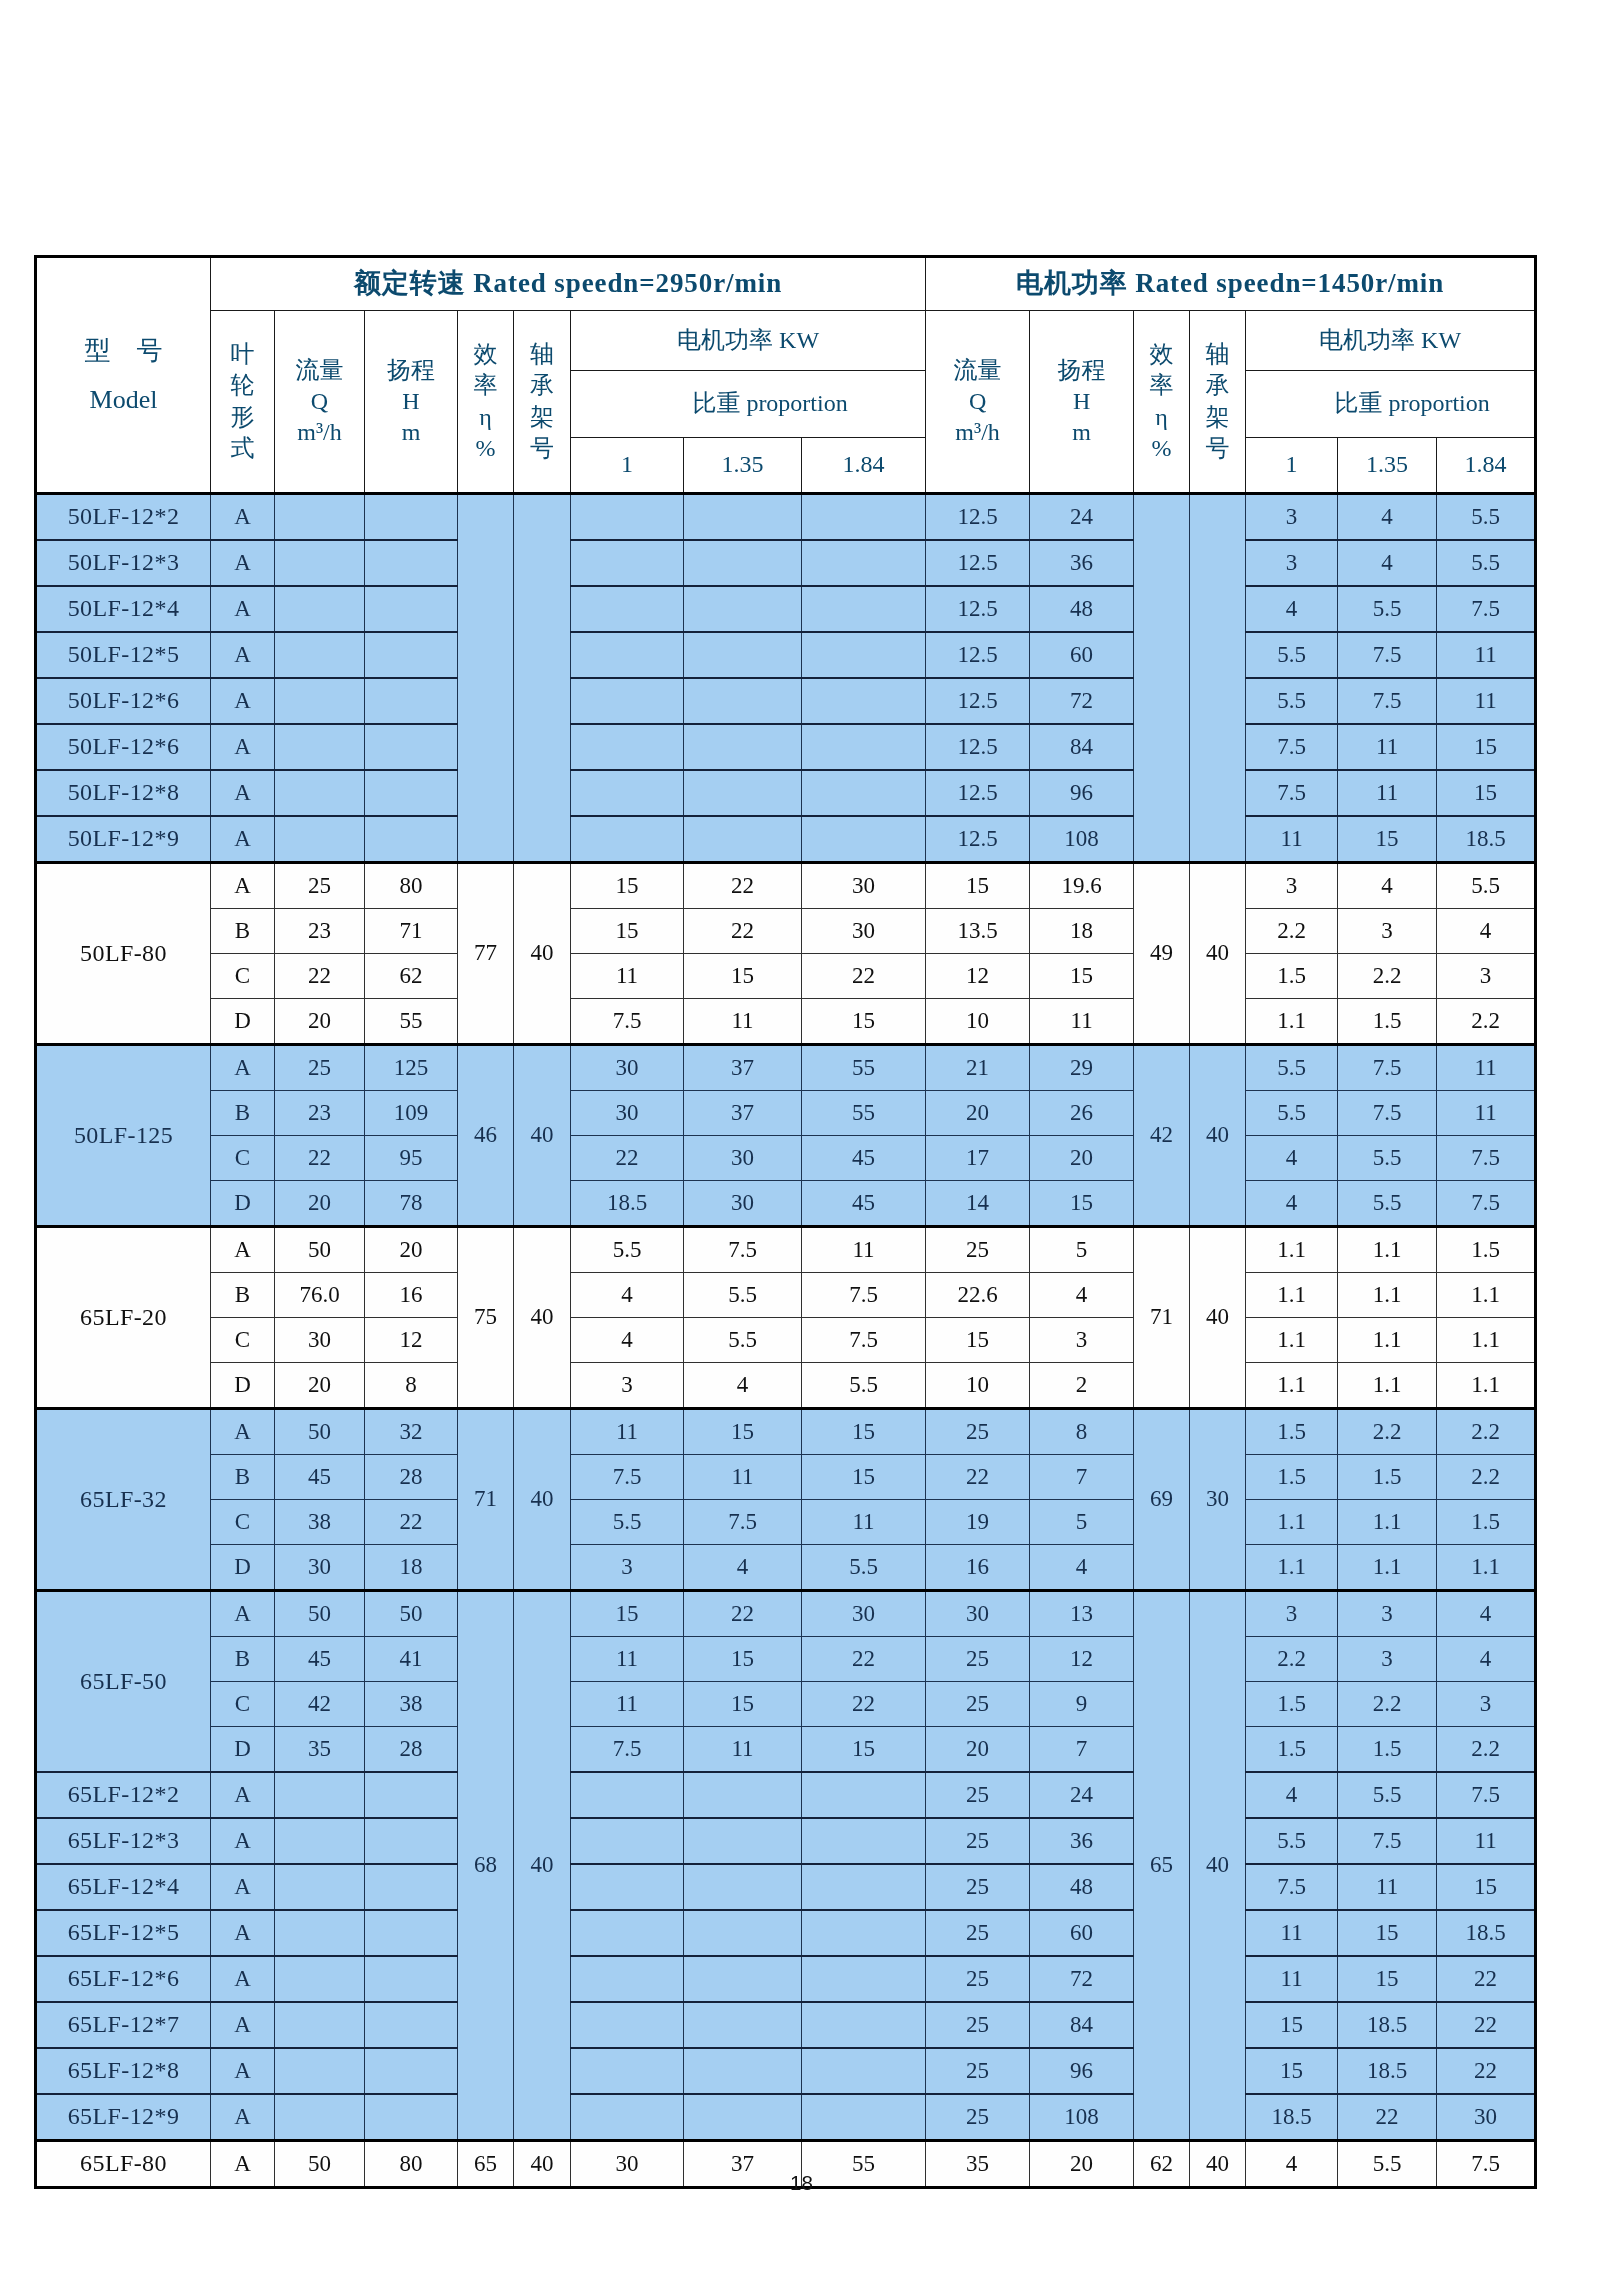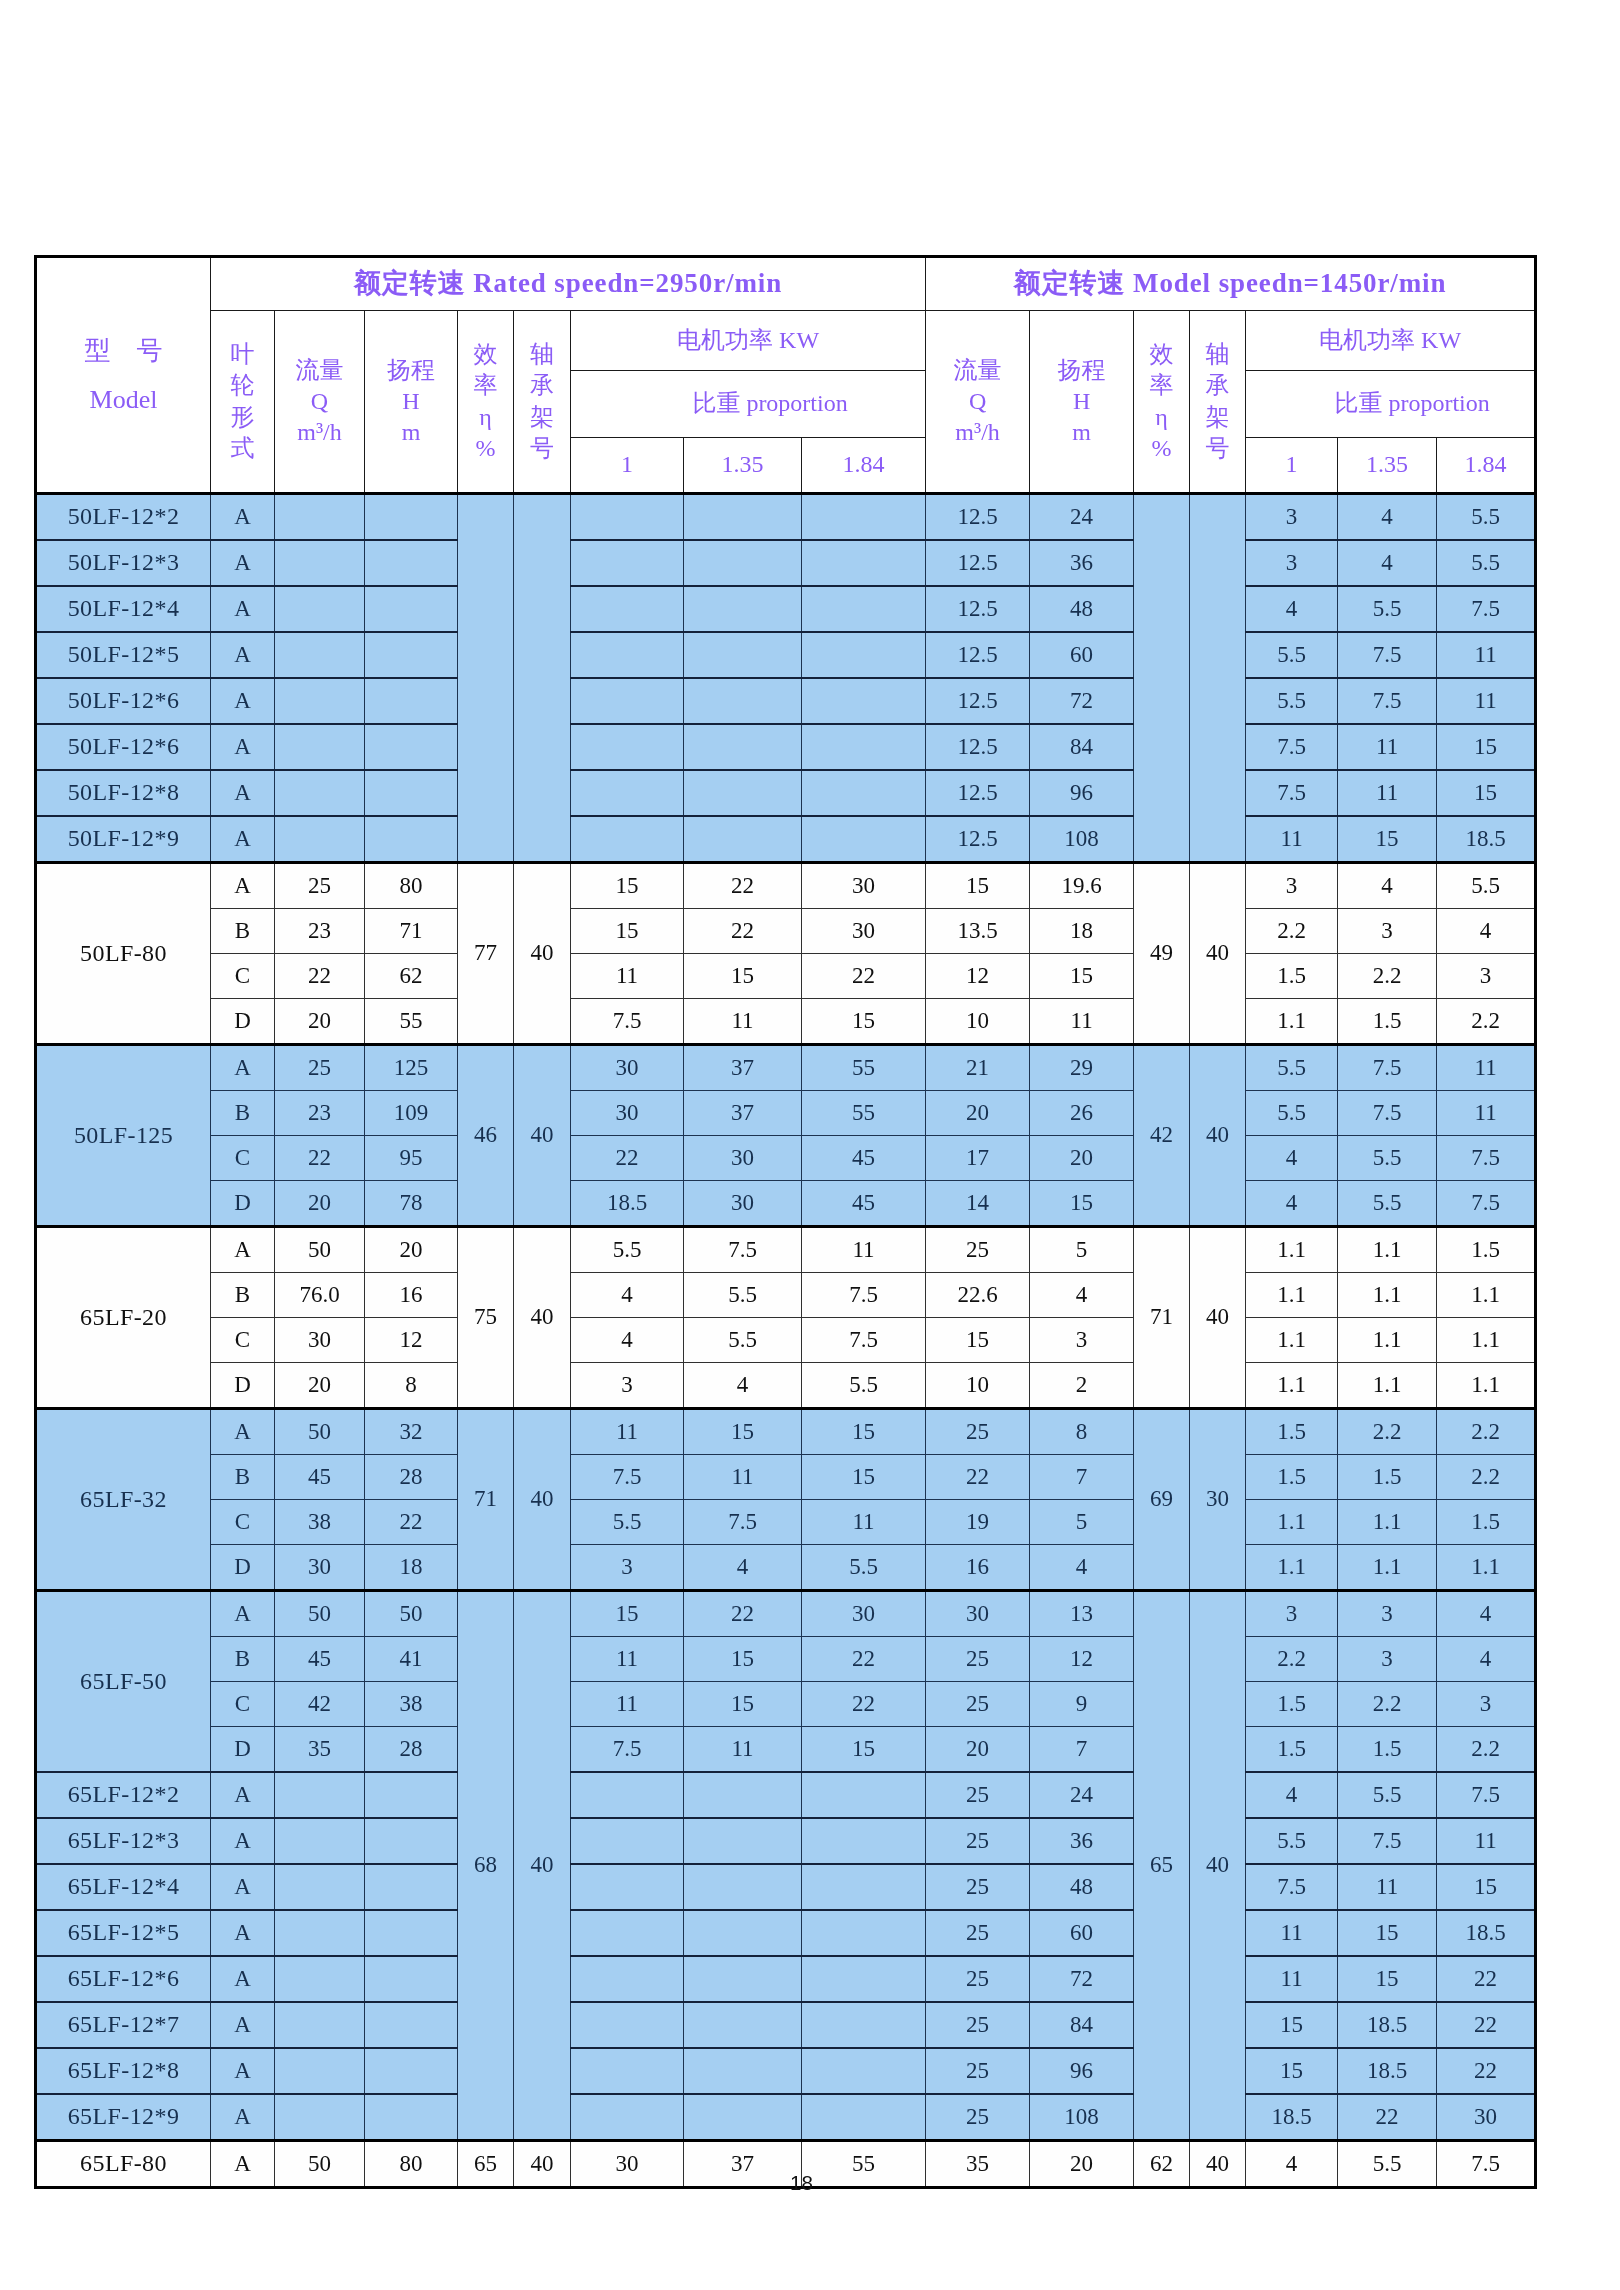--- a/index.html
+++ b/index.html
@@ -12,21 +12,21 @@
     border-collapse:collapse;table-layout:fixed;
     border:3.6px solid #000;
   }
   th,td{
     border:1.4px solid #303030;
     text-align:center;vertical-align:middle;
     padding:0;overflow:hidden;
   }
   thead th{
     font-weight:normal;font-size:24px;line-height:1.3;
-    white-space:pre-line;background:#fff;color:#8b5cf6;
+    white-space:pre-line;background:#fff;color:#0c4a6e;
     border-width:1.8px;border-color:#1a1a1a;
   }
   th.speed-cell{font-size:27px;font-weight:bold;height:52px;letter-spacing:0.9px;}
   th.model-cell{font-size:26px;line-height:1.9;font-family:Liberation Serif, serif;}
   th.unit-cell{height:59px;}
   th.prop-cell{height:66px;padding-left:44px;}
   th.sg-cell{height:54px;font-size:24px;}
   tbody td{
     font-size:23px;height:44px;line-height:1.15;color:#101010;
     background:#fefefe;white-space:nowrap;
@@ -61,21 +61,21 @@
       <col style="width:56px">
     <col style="width:92px">
       <col style="width:99px">
       <col style="width:99px">
   </colgroup>
   <thead data-name="table-header">
     <tr data-name="header-row-speed">
       <th class="model-cell" rowspan="4" data-name="header-model">型　号
 Model</th>
       <th class="speed-cell" colspan="8" data-name="header-rated-speed-2950">额定转速 Rated speedn=2950r/min</th>
-      <th class="speed-cell" colspan="7" data-name="header-rated-speed-1450">额定转速 Model speedn=1450r/min</th>
+      <th class="speed-cell" colspan="7" data-name="header-rated-speed-1450">电机功率 Rated speedn=1450r/min</th>
     </tr>
     <tr data-name="header-row-columns">
       <th rowspan="3" data-name="header-impeller-form">叶
 轮
 形
 式</th>
       <th rowspan="3" data-name="header-flow-2950">流量
 Q
 m³/h</th>
       <th rowspan="3" data-name="header-head-2950">扬程

